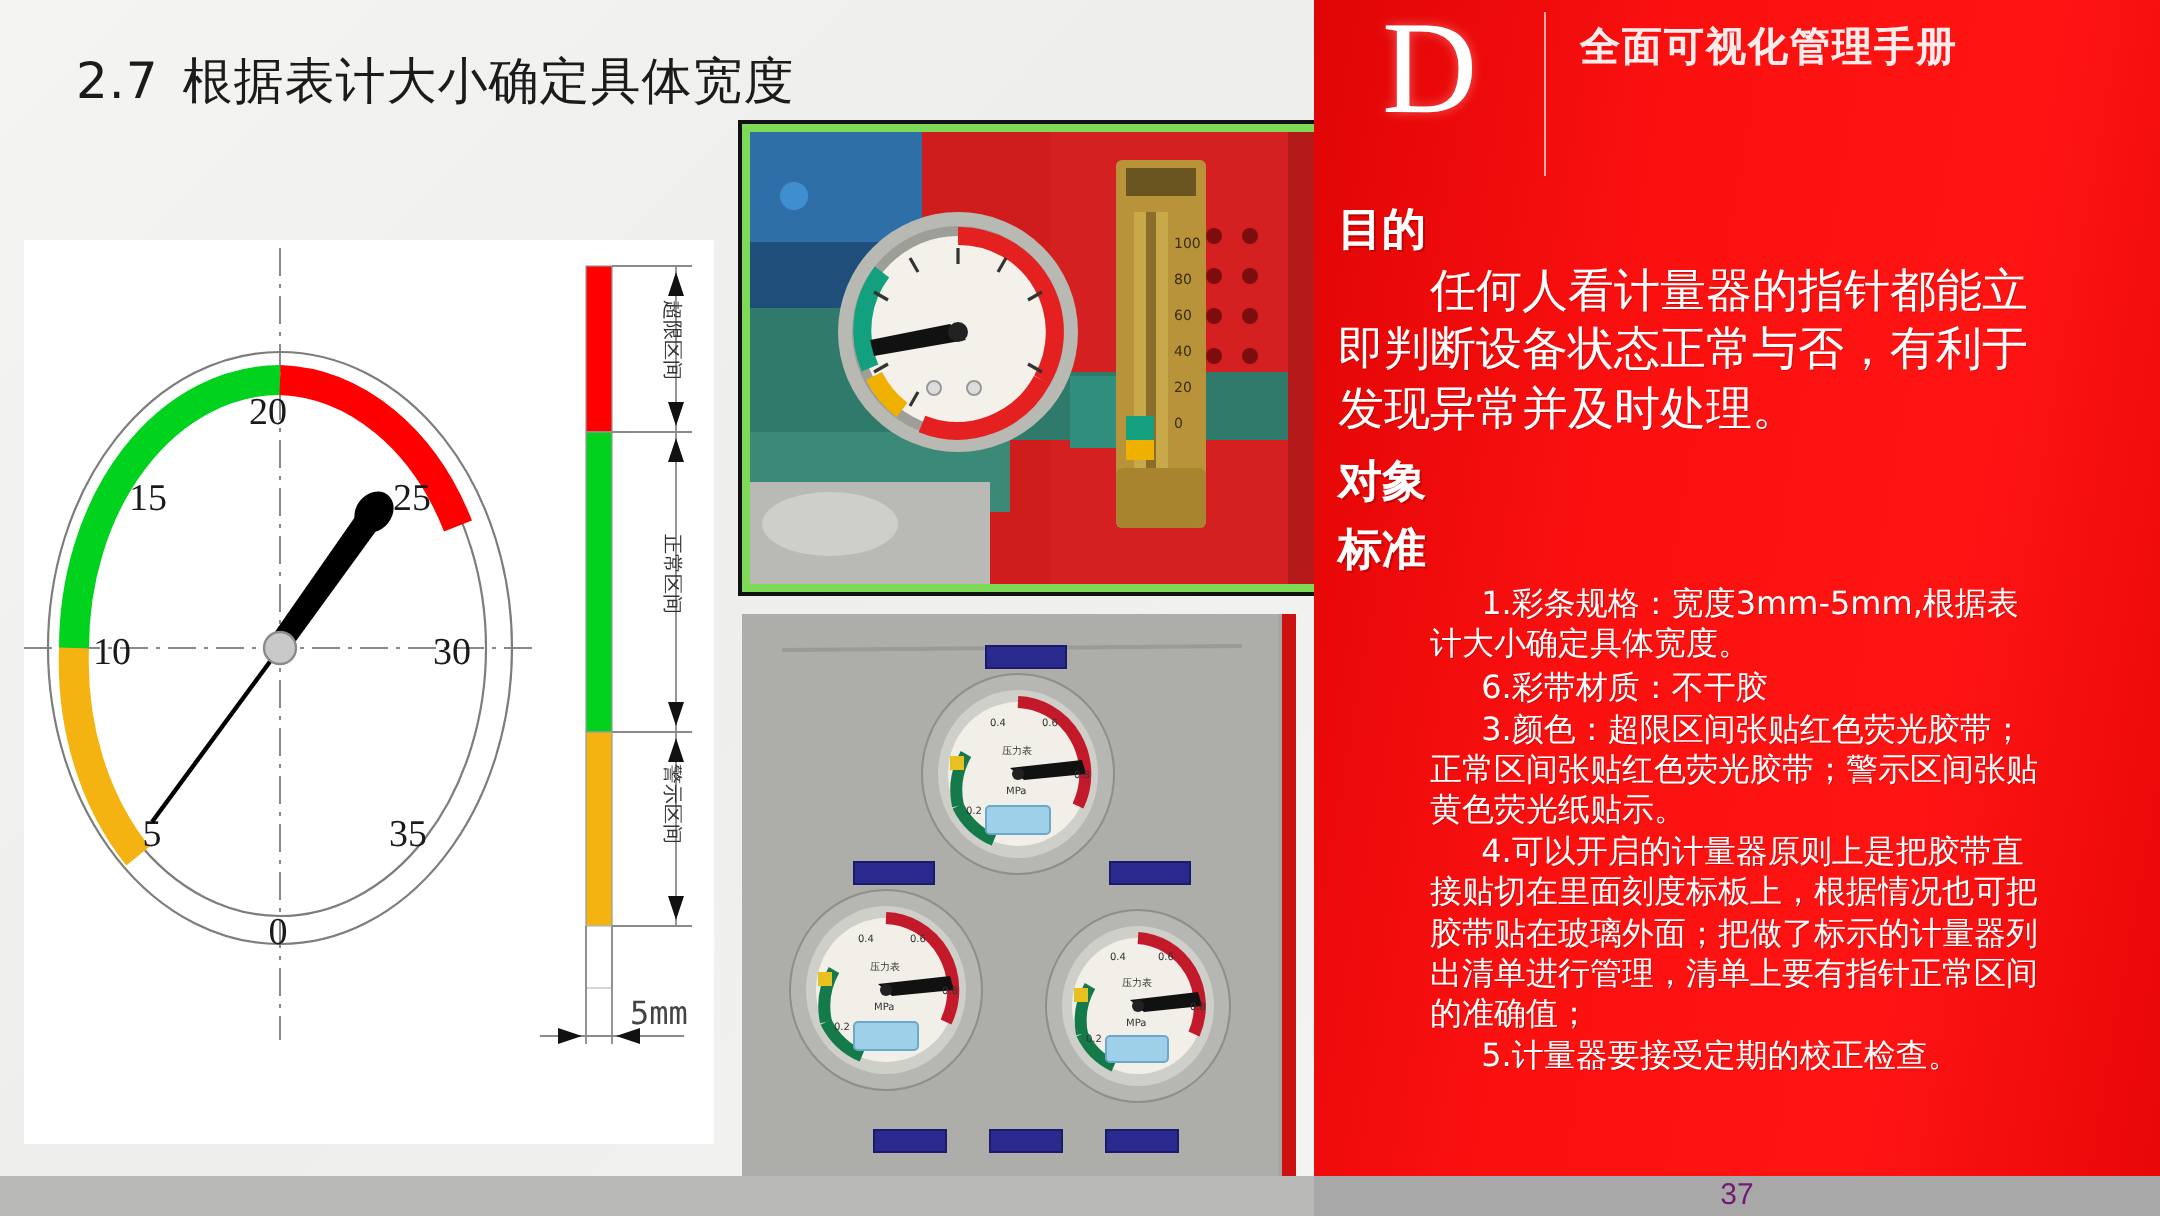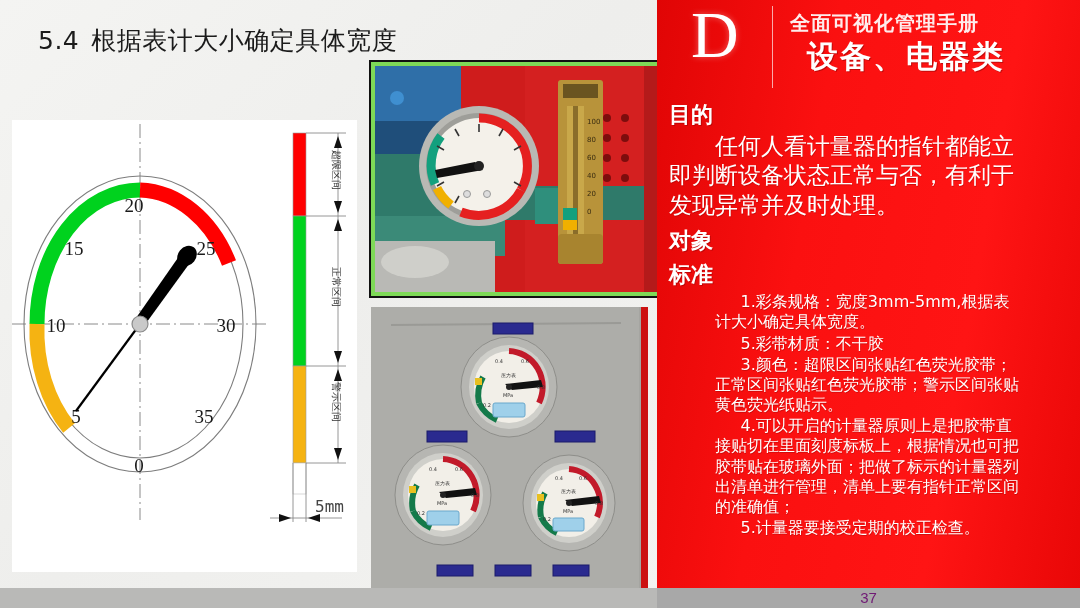--- a/index.html
+++ b/index.html
@@ -117,21 +117,21 @@
   }
 </style>
 </head>
 <body>
 
 <div class="slide">
 
   <div class="left-pane">
 
     <div class="slide-title">
-      <span class="title-num">5.4</span><span>根据表计大小确定具体宽度</span>
+      <span class="title-num">2.7</span><span>根据表计大小确定具体宽度</span>
     </div>
 
     <div class="gauge-card">
 
       <svg class="gauge-svg" width="345" height="452" viewBox="0 0 345 452">
 
         <g stroke="#8a8a8a" stroke-width="1" stroke-dasharray="14 4 2 4">
           <line x1="0" y1="204" x2="256" y2="204"></line>
           <line x1="128" y1="4" x2="128" y2="400"></line>
         </g>
@@ -369,34 +369,33 @@
       </svg>
     </div>
   </div>
 
   <div class="right-pane">
 
     <div class="rp-head">
       <div class="rp-letter">D</div>
       <div class="rp-divider"></div>
       <div class="rp-sub">全面可视化管理手册</div>
-      <div class="rp-main">设备、电器类</div>
     </div>
 
     <div class="rp-body">
 
       <div class="sec-h">目的</div>
       <p class="sec-p">任何人看计量器的指针都能立即判断设备状态正常与否，有利于发现异常并及时处理。</p>
 
       <div class="sec-h">对象</div>
 
       <div class="sec-h">标准</div>
       <div class="sec-list">
         <div class="sec-li">1.彩条规格：宽度3mm-5mm,根据表计大小确定具体宽度。</div>
-        <div class="sec-li">5.彩带材质：不干胶</div>
+        <div class="sec-li">6.彩带材质：不干胶</div>
         <div class="sec-li">3.颜色：超限区间张贴红色荧光胶带；正常区间张贴红色荧光胶带；警示区间张贴黄色荧光纸贴示。</div>
         <div class="sec-li">4.可以开启的计量器原则上是把胶带直接贴切在里面刻度标板上，根据情况也可把胶带贴在玻璃外面；把做了标示的计量器列出清单进行管理，清单上要有指针正常区间的准确值；</div>
         <div class="sec-li">5.计量器要接受定期的校正检查。</div>
       </div>
     </div>
   </div>
 
   <div class="left-footer"></div>
   <div class="footer">
     <div class="page-num">37</div>

